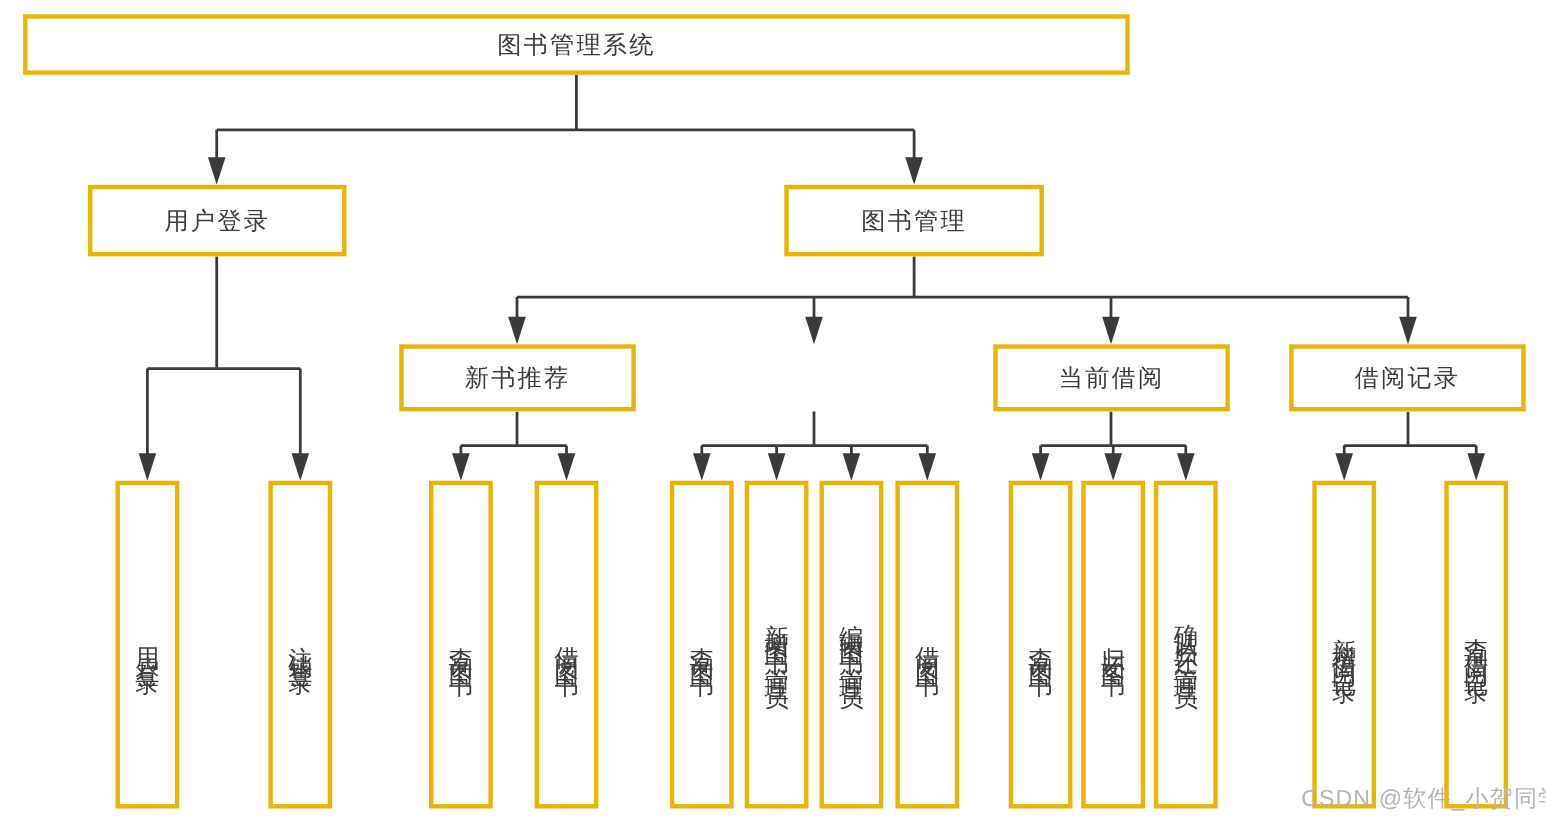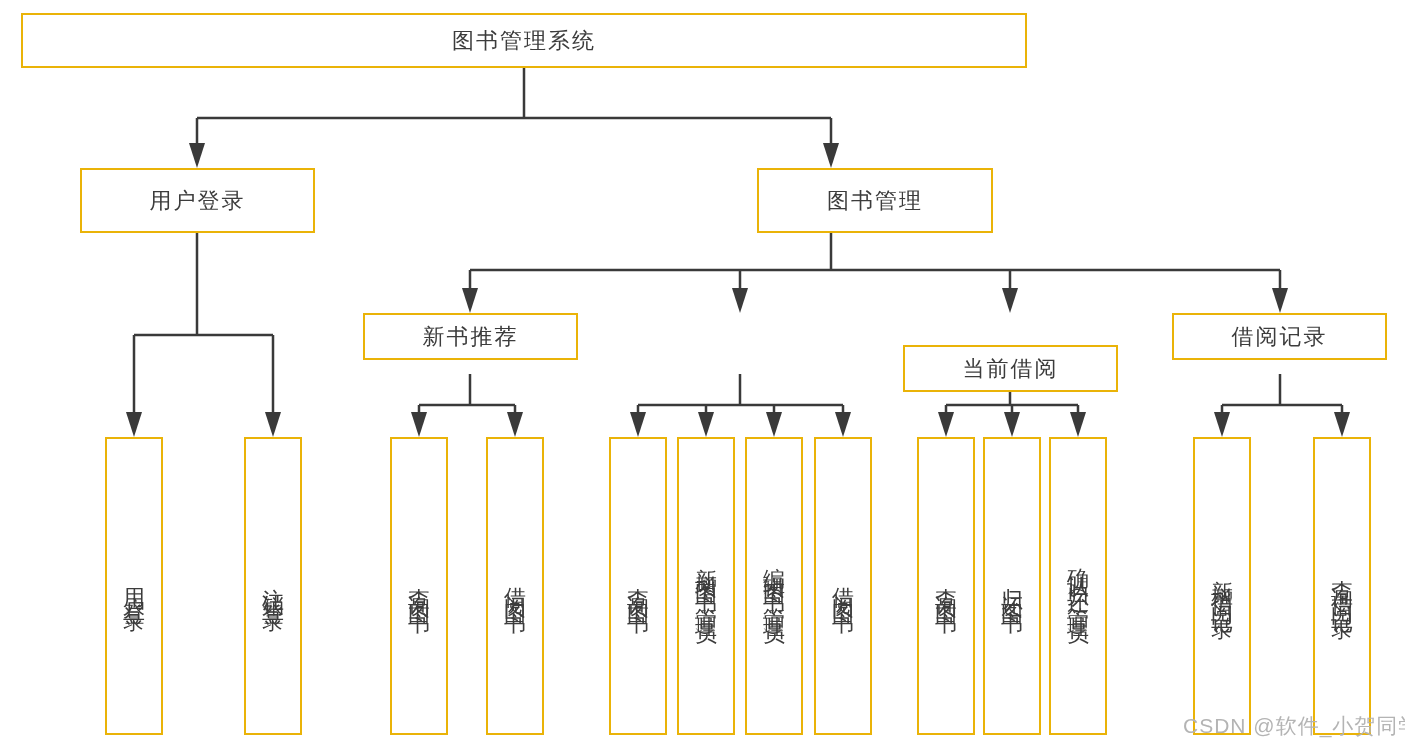--- a/index.html
+++ b/index.html
@@ -8,43 +8,43 @@
     width:1405px;height:747px;
     background:#ffffff;
     font-family:"Liberation Sans","DejaVu Sans",sans-serif;
     overflow:hidden;
   }
   #wires{position:absolute;left:0;top:0;width:1405px;height:747px;}
   .box{
     position:absolute;
     box-sizing:border-box;
     background:#ffffff;
-    border:2px solid #eab308;
+    border:4px solid #eab308;
     display:flex;align-items:center;justify-content:center;
     color:#3c3c3c;
     font-size:22px;
     letter-spacing:2px;
     text-align:center;
   }
   .box .vlabel{
     writing-mode:vertical-rl;
     letter-spacing:8px;
     line-height:1;
     font-size:22px;
   }
   
   .n-root{left:21px;top:13px;width:1006px;height:55px;}
   
   .n-login{left:80px;top:168px;width:235px;height:65px;}
-  .n-mgmt {left:713px;top:168px;width:236px;height:65px;margin-left:44px;}
+  .n-mgmt {left:713px;top:168px;width:236px;height:65px;}
   
-  .lv3{top:313px;width:215px;height:47px;justify-content:center;}
+  .lv3{top:313px;width:215px;height:61px;justify-content:center;}
   .n-newbook{left:363px;}
   .n-borrow {left:633px;}
-  .n-current{left:903px;margin-top:32px;}
+  .n-current{left:903px;}
   .n-records{left:1172px;}
   
   .leaf{top:437px;width:58px;height:298px;}
   .l-g1a{left:105px;} .l-g1b{left:244px;}
   .l-g2a{left:390px;} .l-g2b{left:486px;}
   .l-g3a{left:609px;} .l-g3b{left:677px;} .l-g3c{left:745px;} .l-g3d{left:814px;}
   .l-g4a{left:917px;} .l-g4b{left:983px;} .l-g4c{left:1049px;}
   .l-g5a{left:1193px;} .l-g5b{left:1313px;}
   .watermark{
     position:absolute;

